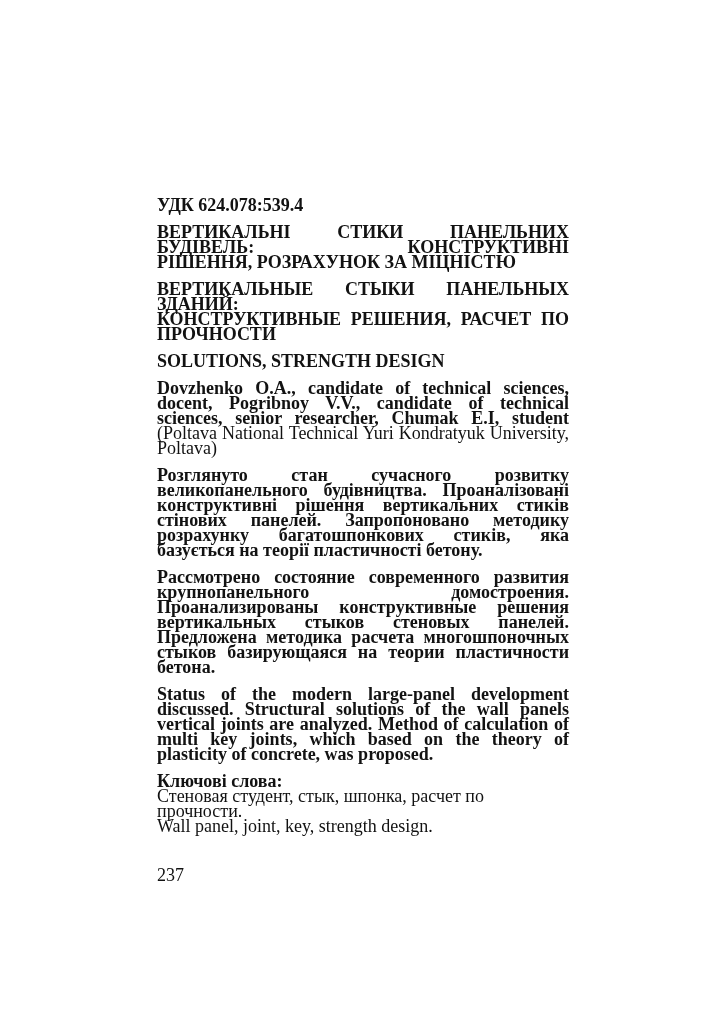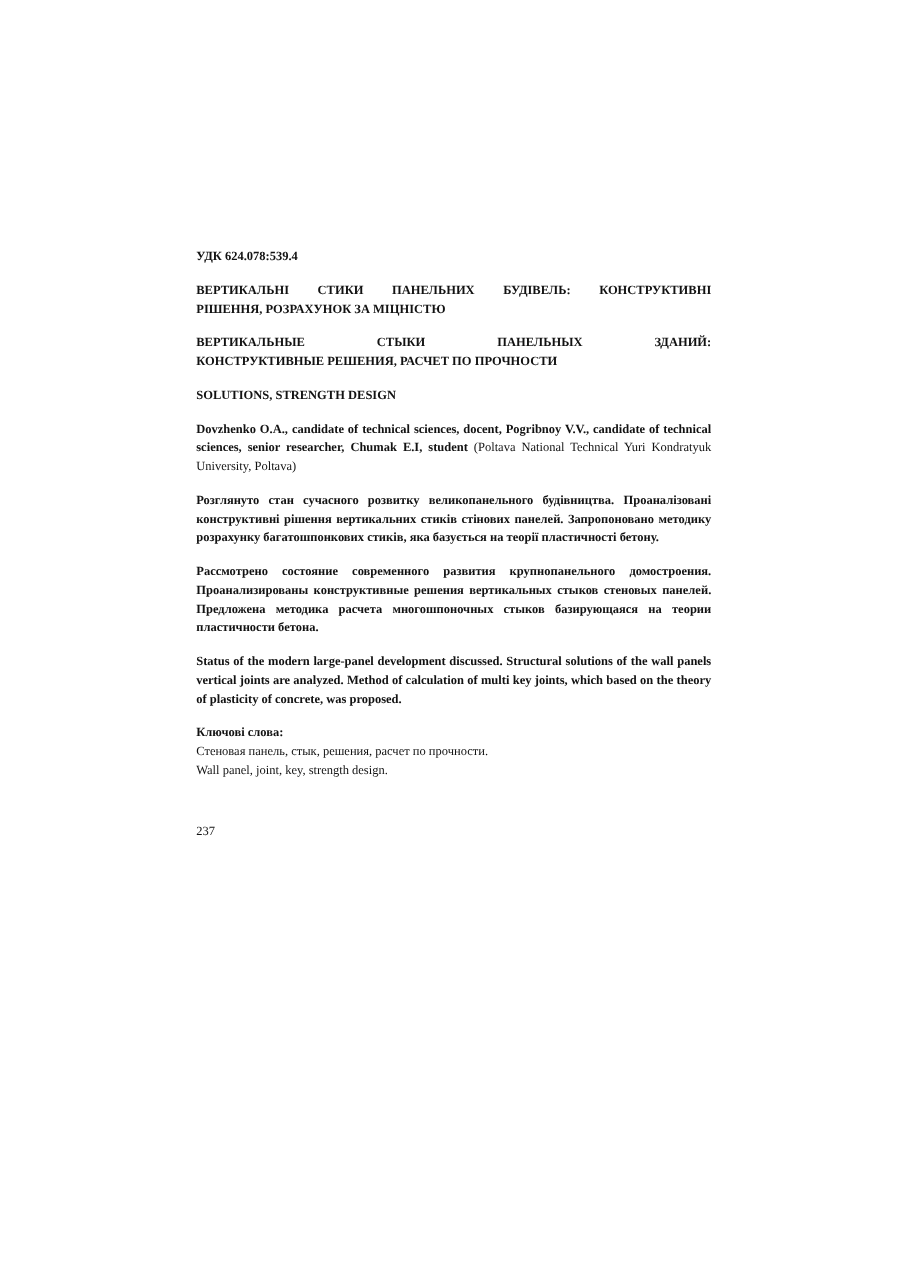--- a/index.html
+++ b/index.html
@@ -17,21 +17,21 @@
   .sheet {
     position: absolute;
     inset: 0;
     background: #ffffff;
   }
   .content {
     position: absolute;
     left: 157px;
     top: 198px;
     width: 412px;
-    font-size: 10px;
+    font-size: 18px;
     line-height: 15px;
   }
   .para {
     margin: 0 0 12px 0;
     text-align: justify;
   }
   .bold { font-weight: bold; }
   .tline {
     display: block;
     text-align: justify;
@@ -76,20 +76,20 @@
     <p class="para"><span class="bold">Dovzhenko O.A., candidate of technical sciences, docent, Pogribnoy V.V., candidate of technical sciences, senior researcher, Chumak E.I, student</span><span> (Poltava National Technical Yuri Kondratyuk University, Poltava)</span></p>
 
     <p class="para bold">Розглянуто стан сучасного розвитку великопанельного будівництва. Проаналізовані конструктивні рішення вертикальних стиків стінових панелей. Запропоновано методику розрахунку багатошпонкових стиків, яка базується на теорії пластичності бетону.</p>
 
     <p class="para bold">Рассмотрено состояние современного развития крупнопанельного домостроения. Проанализированы конструктивные решения вертикальных стыков стеновых панелей. Предложена методика расчета многошпоночных стыков базирующаяся на теории пластичности бетона.</p>
 
     <p class="para bold">Status of the modern large-panel development discussed. Structural solutions of the wall panels vertical joints are analyzed. Method of calculation of multi key joints, which based on the theory of plasticity of concrete, was proposed.</p>
 
     <div class="kw-block">
       <div class="kw-line bold">Ключові слова:</div>
-      <div class="kw-line">Стеновая панель, стык, решения, расчет по прочности.</div>
+      <div class="kw-line">Стеновая студент, стык, шпонка, расчет по прочности.</div>
       <div class="kw-line">Wall panel, joint, key, strength design.</div>
     </div>
 
     <div class="pagenum">237</div>
 
   </div>
 </div>
 
 </body></html>

